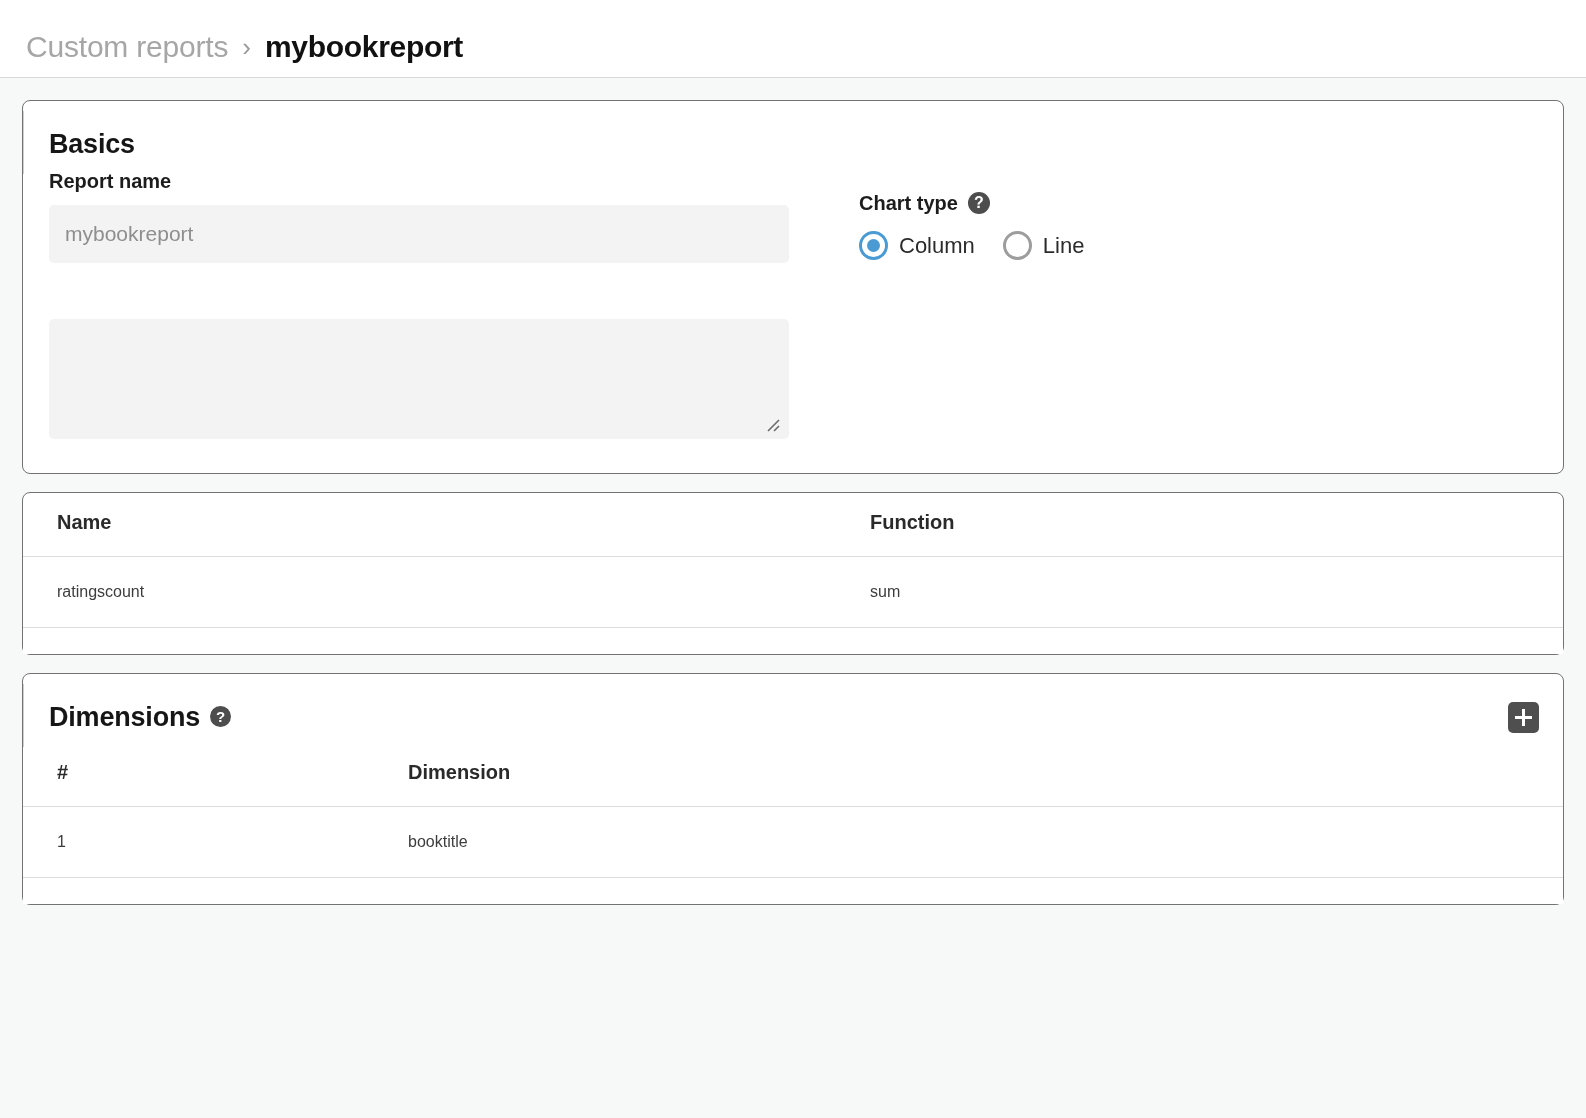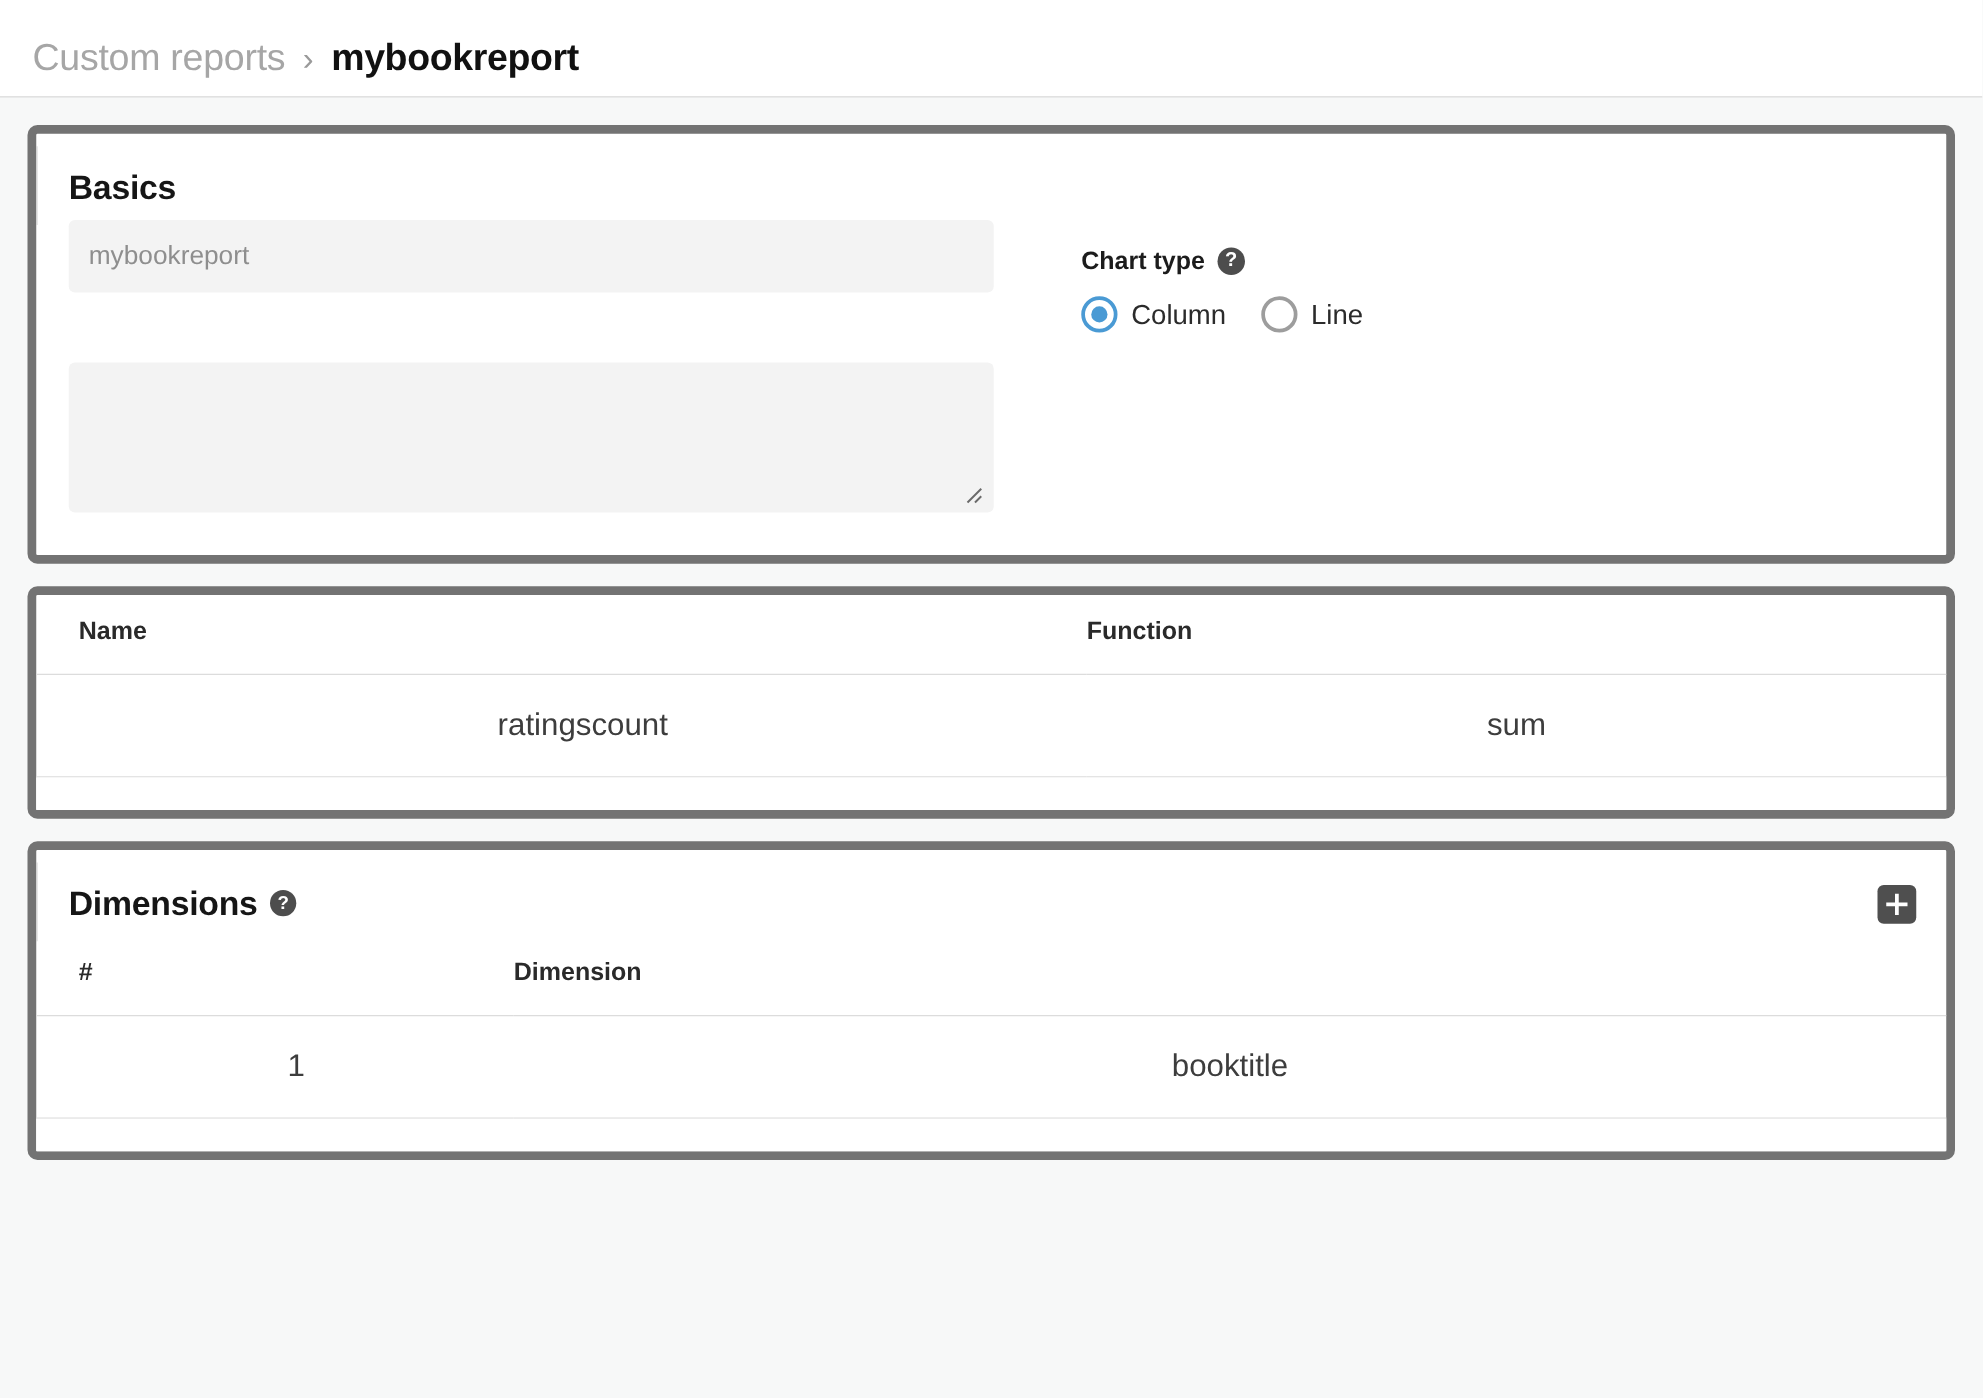--- a/index.html
+++ b/index.html
@@ -77,21 +77,21 @@
     box-shadow: 0 1px 2px rgba(0,0,0,0.18);
   }
 
   
   .page {
     padding: 22px 22px 0 22px;
   }
 
   .panel {
     background: #ffffff;
-    border: 7px solid #737373;
+    border: 1px solid #737373;
     border-radius: 8px;
     margin-bottom: 18px;
     position: relative;
   }
 
   .panel-head {
     padding: 28px 26px 10px 26px;
     position: relative;
     display: flex;
     align-items: flex-start;
@@ -253,22 +253,22 @@
   .tbl { width: 100%; border-collapse: collapse; table-layout: fixed; }
   .tbl th {
     text-align: left;
     font-size: 20px;
     font-weight: 700;
     color: #2a2a2a;
     padding: 18px 0 22px 0;
     border-bottom: 1px solid #dcdcdc;
   }
   .tbl td {
-    text-align: center;
-    font-size: 25px;
+    text-align: left;
+    font-size: 16px;
     font-weight: 400;
     color: #3d3d3d;
     padding: 26px 0 26px 0;
     border-bottom: 1px solid #dcdcdc;
   }
   .col-pad-left { padding-left: 34px !important; }
 
   .panel-footer {
     height: 26px;
     background: #ffffff;
@@ -299,20 +299,21 @@
 
   <section class="panel">
     <div class="panel-head">
       <span class="head-accent"></span>
       <span class="panel-title">Basics</span>
     </div>
 
     <div class="basics-body">
 
       <div class="basics-left">
+        <label class="field-label">Report name</label>
         <input class="text-input" type="text" placeholder="mybookreport" style="">
 
         <div class="spacer-30"></div>
 
         <div class="textarea-wrap">
           <textarea class="text-area" placeholder="" style=""></textarea>
           <svg class="resize-grip" viewBox="0 0 16 16">
             <line x1="15" y1="4" x2="4" y2="15" stroke="#6a6a6a" stroke-width="1.6"></line>
             <line x1="15" y1="10" x2="10" y2="15" stroke="#6a6a6a" stroke-width="1.6"></line>
           </svg>

